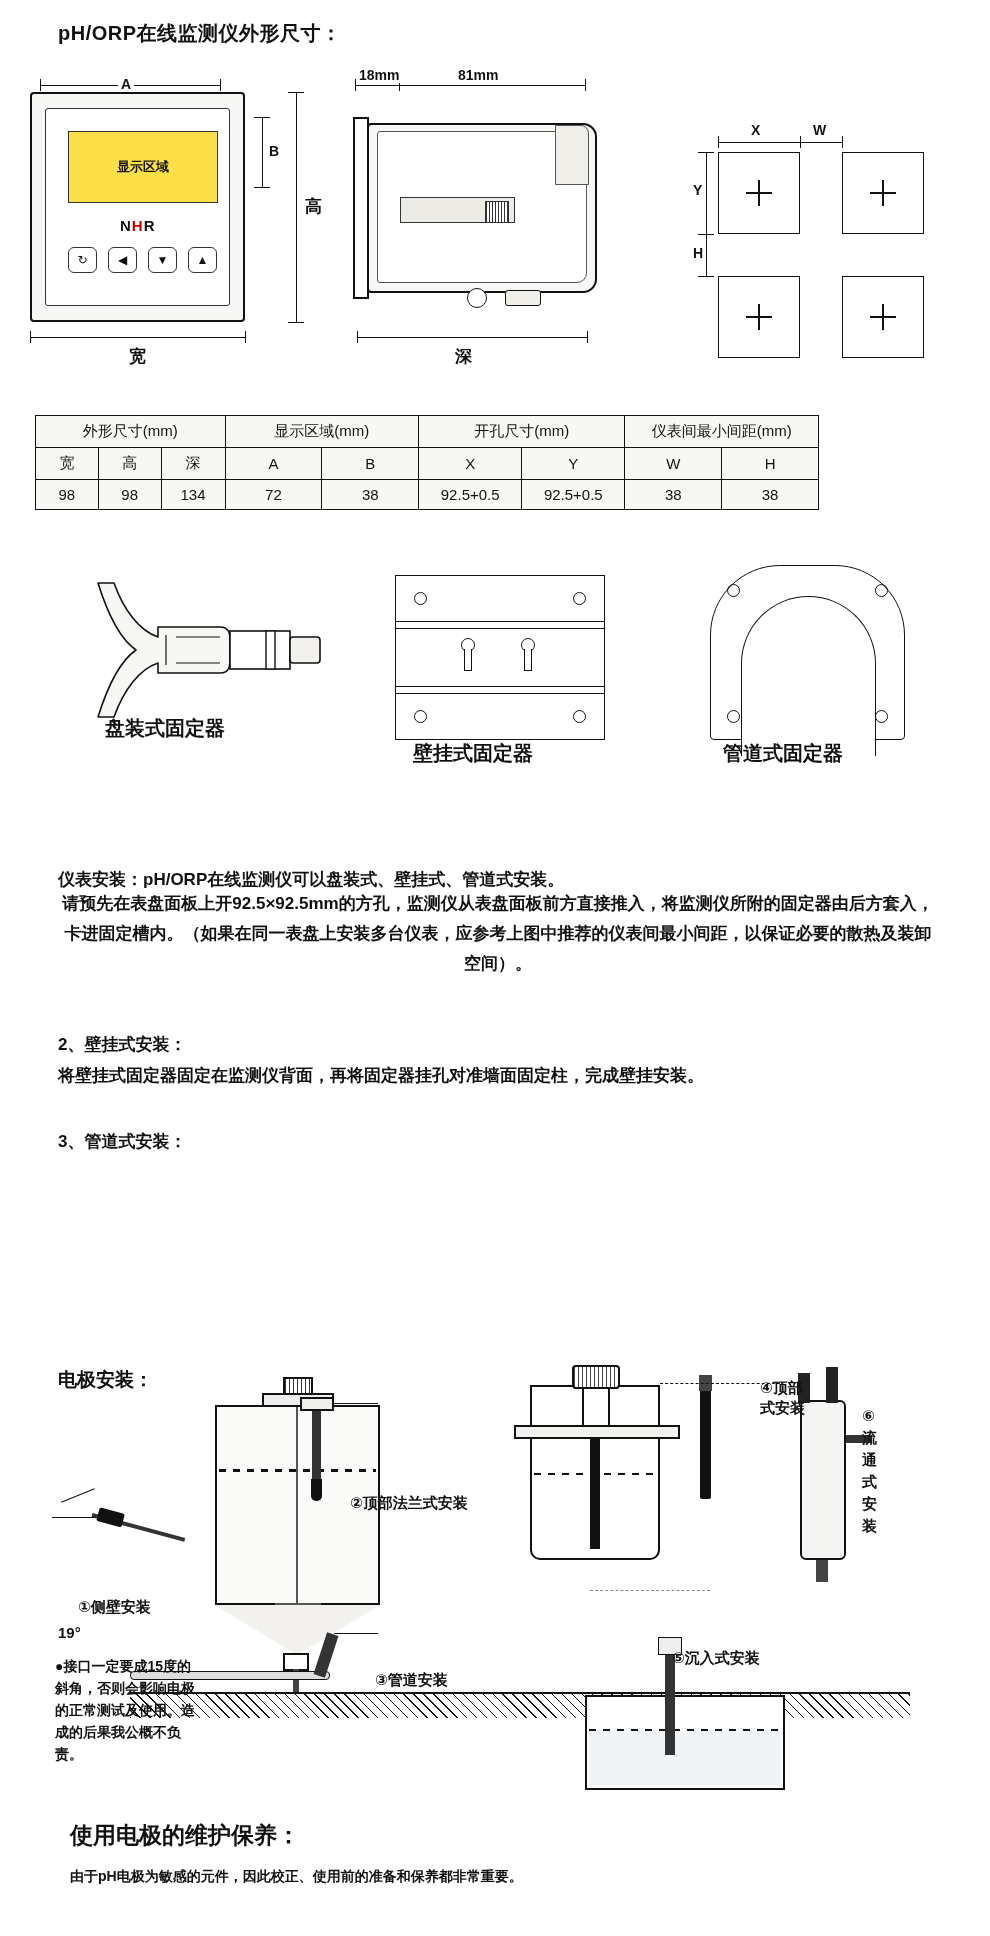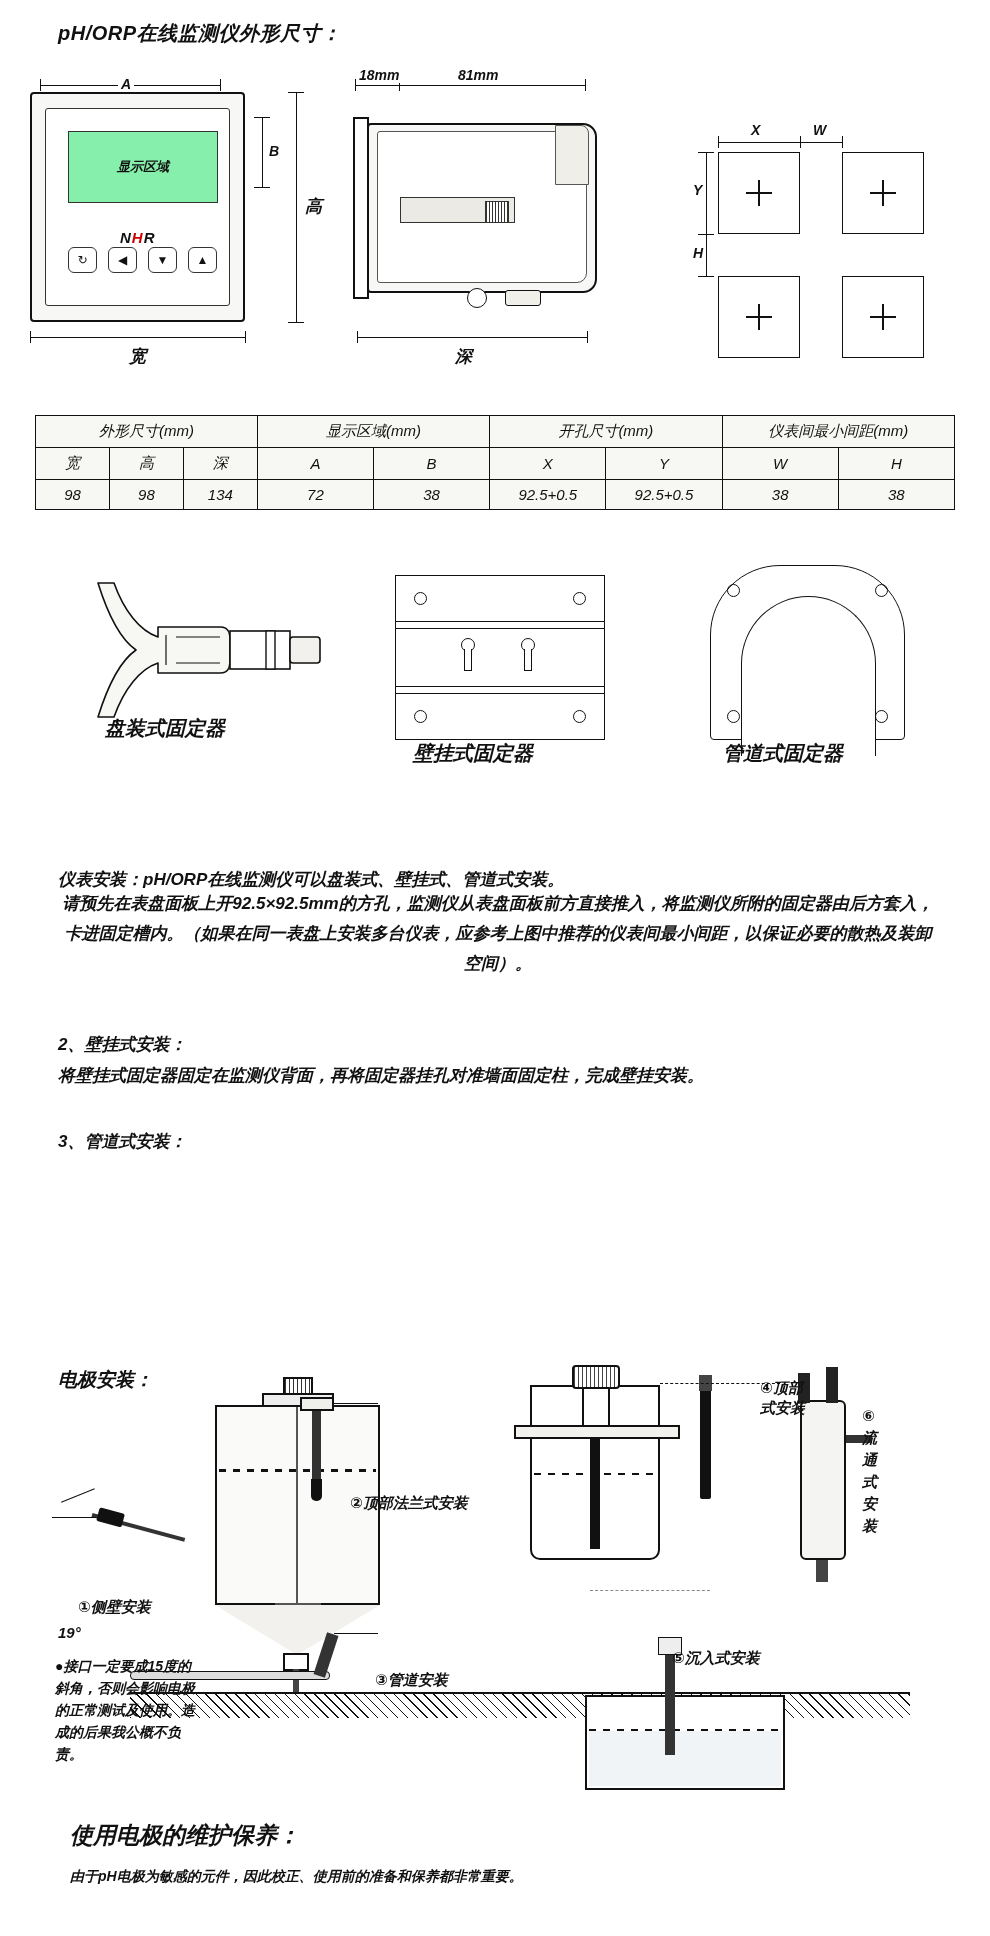--- a/index.html
+++ b/index.html
@@ -6,21 +6,21 @@
   html, body { margin:0; padding:0; }
   body {
     width: 990px;
     height: 1936px;
     background: #ffffff;
     font-family: "Liberation Sans", "DejaVu Sans", sans-serif;
     color: #111;
     position: relative;
     overflow: hidden;
   }
-  .page { position: relative; width: 990px; height: 1936px; padding: 0; font-style: italic; }
+  .page { position: relative; width: 990px; height: 1936px; padding: 0; }
 
   
   .h-title {
     position:absolute; left:58px; top:20px;
     font-size:20px; font-weight:bold; letter-spacing:0.5px;
   }
   .body-text { font-size:17px; font-weight:bold; line-height:30px; }
   .para { position:absolute; left:58px; width:880px; }
 
   
@@ -29,27 +29,27 @@
   .dev-front {
     position:absolute; left:30px; top:37px; width:215px; height:230px;
     border:2px solid #111; border-radius:4px; background:#f7f7f5;
   }
   .dev-front .inner {
     position:absolute; left:13px; top:14px; right:13px; bottom:14px;
     border:1.5px solid #333; border-radius:3px; background:#fff;
   }
   .dev-front .screen {
     position:absolute; left:22px; top:22px; width:150px; height:72px;
-    border:1.5px solid #333; background:#86efac;
+    border:1.5px solid #333; background:#fde047;
     display:flex; align-items:center; justify-content:center;
     font-size:13px; font-weight:bold; color:#111;
   }
   .dev-front .logo {
     position:absolute; left:74px; top:108px; font-size:15px; font-weight:bold;
-    letter-spacing:1px; color:#111;margin-top:12px;
+    letter-spacing:1px; color:#111;
   }
   .dev-front .logo .r { color:#c00; }
   .dev-front .keys { position:absolute; left:22px; top:138px; display:flex; gap:11px; }
   .dev-front .key {
     width:29px; height:26px; border:1.5px solid #333; border-radius:6px; background:#fff;
     display:flex; align-items:center; justify-content:center; font-size:12px; color:#111;
   }
   .lbl { position:absolute; font-size:14px; font-weight:bold; background:#fff; padding:0 3px;}
   .hline { position:absolute; border-top:1px solid #111; }
   .vline { position:absolute; border-left:1px solid #111; }
@@ -99,21 +99,21 @@
     transform:translate(-50%,-50%);
   }
   .sq .plus:before, .sq .plus:after {
     content:""; position:absolute; background:#111;
   }
   .sq .plus:before { left:0; top:12px; width:26px; height:1.5px; }
   .sq .plus:after { top:0; left:12px; height:26px; width:1.5px; }
 
   
   table.spec {
-    position:absolute; left:35px; top:415px; width:920px;
+    position:absolute; left:35px; top:415px; width:784px;
     border-collapse:collapse; background:#f7f7f4;
   }
   table.spec td, table.spec th {
     border:1px solid #111; text-align:center; font-size:15px; font-weight:normal;
     padding:6px 2px; color:#111;
   }
   table.spec .hdr { font-size:15px; }
 
   
   .mounts { position:absolute; left:0; top:565px; width:990px; height:265px; }

